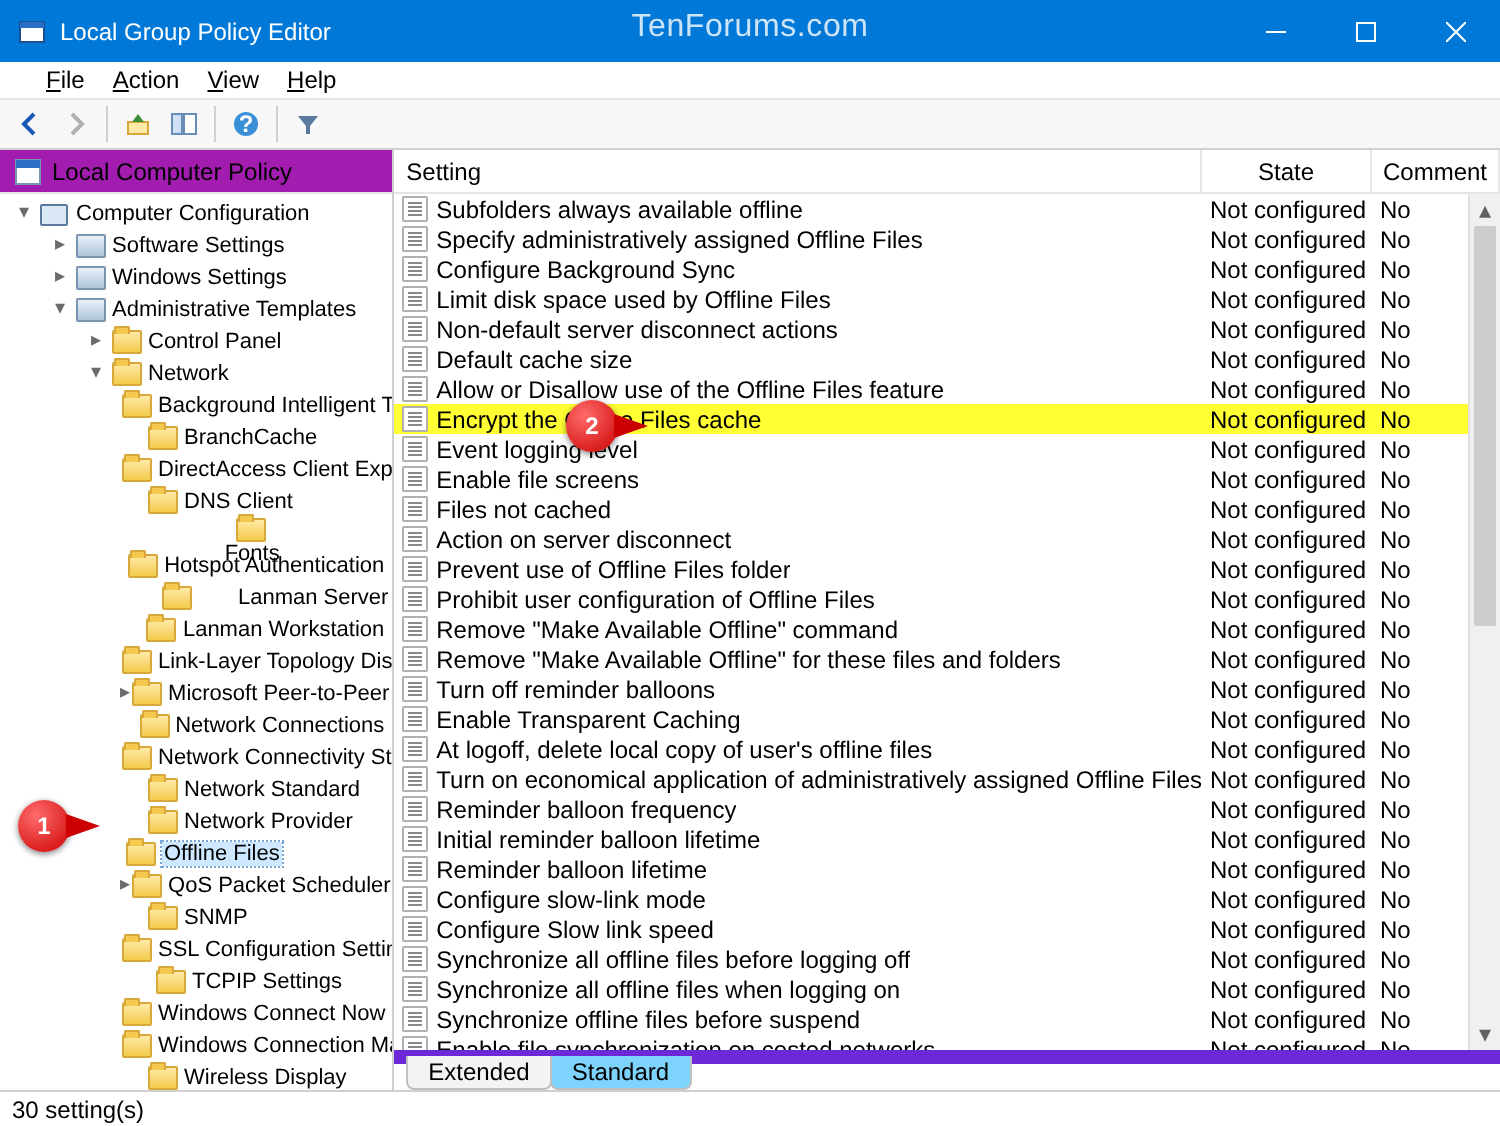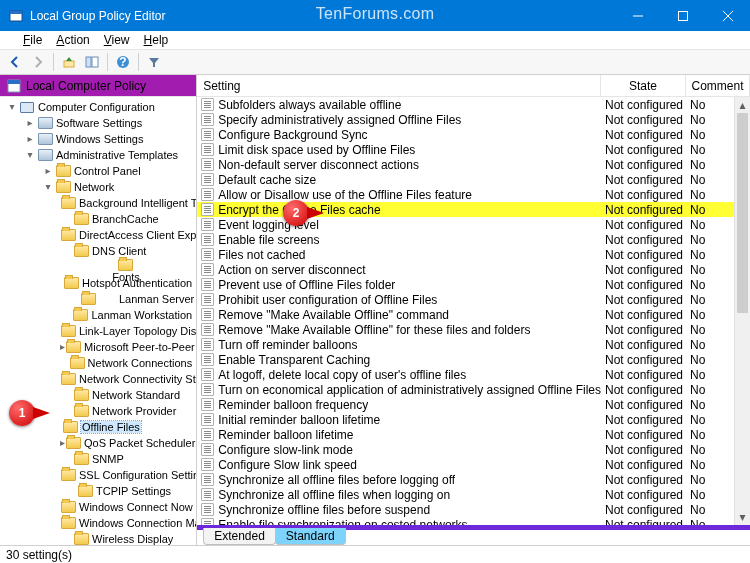--- a/index.html
+++ b/index.html
@@ -31,21 +31,21 @@
 .col-setting { flex: 1; }
 .col-state { width: 85px; justify-content:center; }
 .col-comment { width: 64px; justify-content:center; }
 .list-body { flex: 1; overflow-y: auto; }
 .list-row { display: flex; height: 15px; align-items: center; }
 .list-row.hl { background: #ffff33; }
 .lr-setting { flex: 1; display: flex; align-items: center; padding-left: 4px; gap: 4px; overflow:hidden; }
 .lr-setting .stext { white-space: nowrap; overflow: hidden; text-overflow: ellipsis; }
 .lr-state { width: 85px; padding-left:4px; }
 .lr-comment { width: 64px; padding-left:4px; }
-.tabs { height: 20px; display: flex; align-items: flex-end; padding-left: 6px; gap: 0; border-top:5px solid #6d28d9;}
+.tabs { height: 20px; display: flex; align-items: flex-end; padding-left: 6px; gap: 0; border-top:7px solid #6d28d9;}
 .tab { padding: 1px 10px; border: 1px solid #c0c0c0; border-top: none; border-bottom-left-radius: 4px; border-bottom-right-radius: 4px; background: #7dd3fc; font-size:11px; margin-right:-1px;}
 .tab.inactive { background: #f3f3f3; }
 .statusbar { height: 18px; border-top: 1px solid #d0d0d0; display: flex; align-items: center; padding: 0 6px; font-size: 12px; }
 .callout { position: absolute; width: 26px; height: 26px; border-radius: 50%; background: radial-gradient(circle at 35% 30%, #ff6b6b, #cc0000); color: #fff; display:flex; align-items:center; justify-content:center; font-weight:bold; font-size: 14px; box-shadow: 0 1px 3px rgba(0,0,0,.5); z-index: 50; }
 .callout .arr { position: absolute; right: -15px; width: 0; height: 0; border-top: 6px solid transparent; border-bottom: 6px solid transparent; border-left: 17px solid #cc0000; }
 .folder { width: 15px; height: 12px; background: linear-gradient(#ffe9a6,#f3ca4d); border: 1px solid #d8a93a; border-radius: 1px; position:relative;}
 .folder:before { content:""; position:absolute; top:-3px; left:0; width:6px; height:3px; background:#f3ca4d; border:1px solid #d8a93a; border-bottom:none; border-radius:1px 1px 0 0;}
 .gear-folder { width:15px; height:12px; background: linear-gradient(#e8f0f7,#afc6da); border:1px solid #7a95b0; border-radius:1px;}
 .pc-icon { width:14px; height:11px; border:1px solid #5a7aa0; background:#dbe9f7; border-radius:1px;}
 .policy-icon { width:13px; height:13px; background:#fff; border:1px solid #b0b0b0; position:relative; border-radius:1px;}

